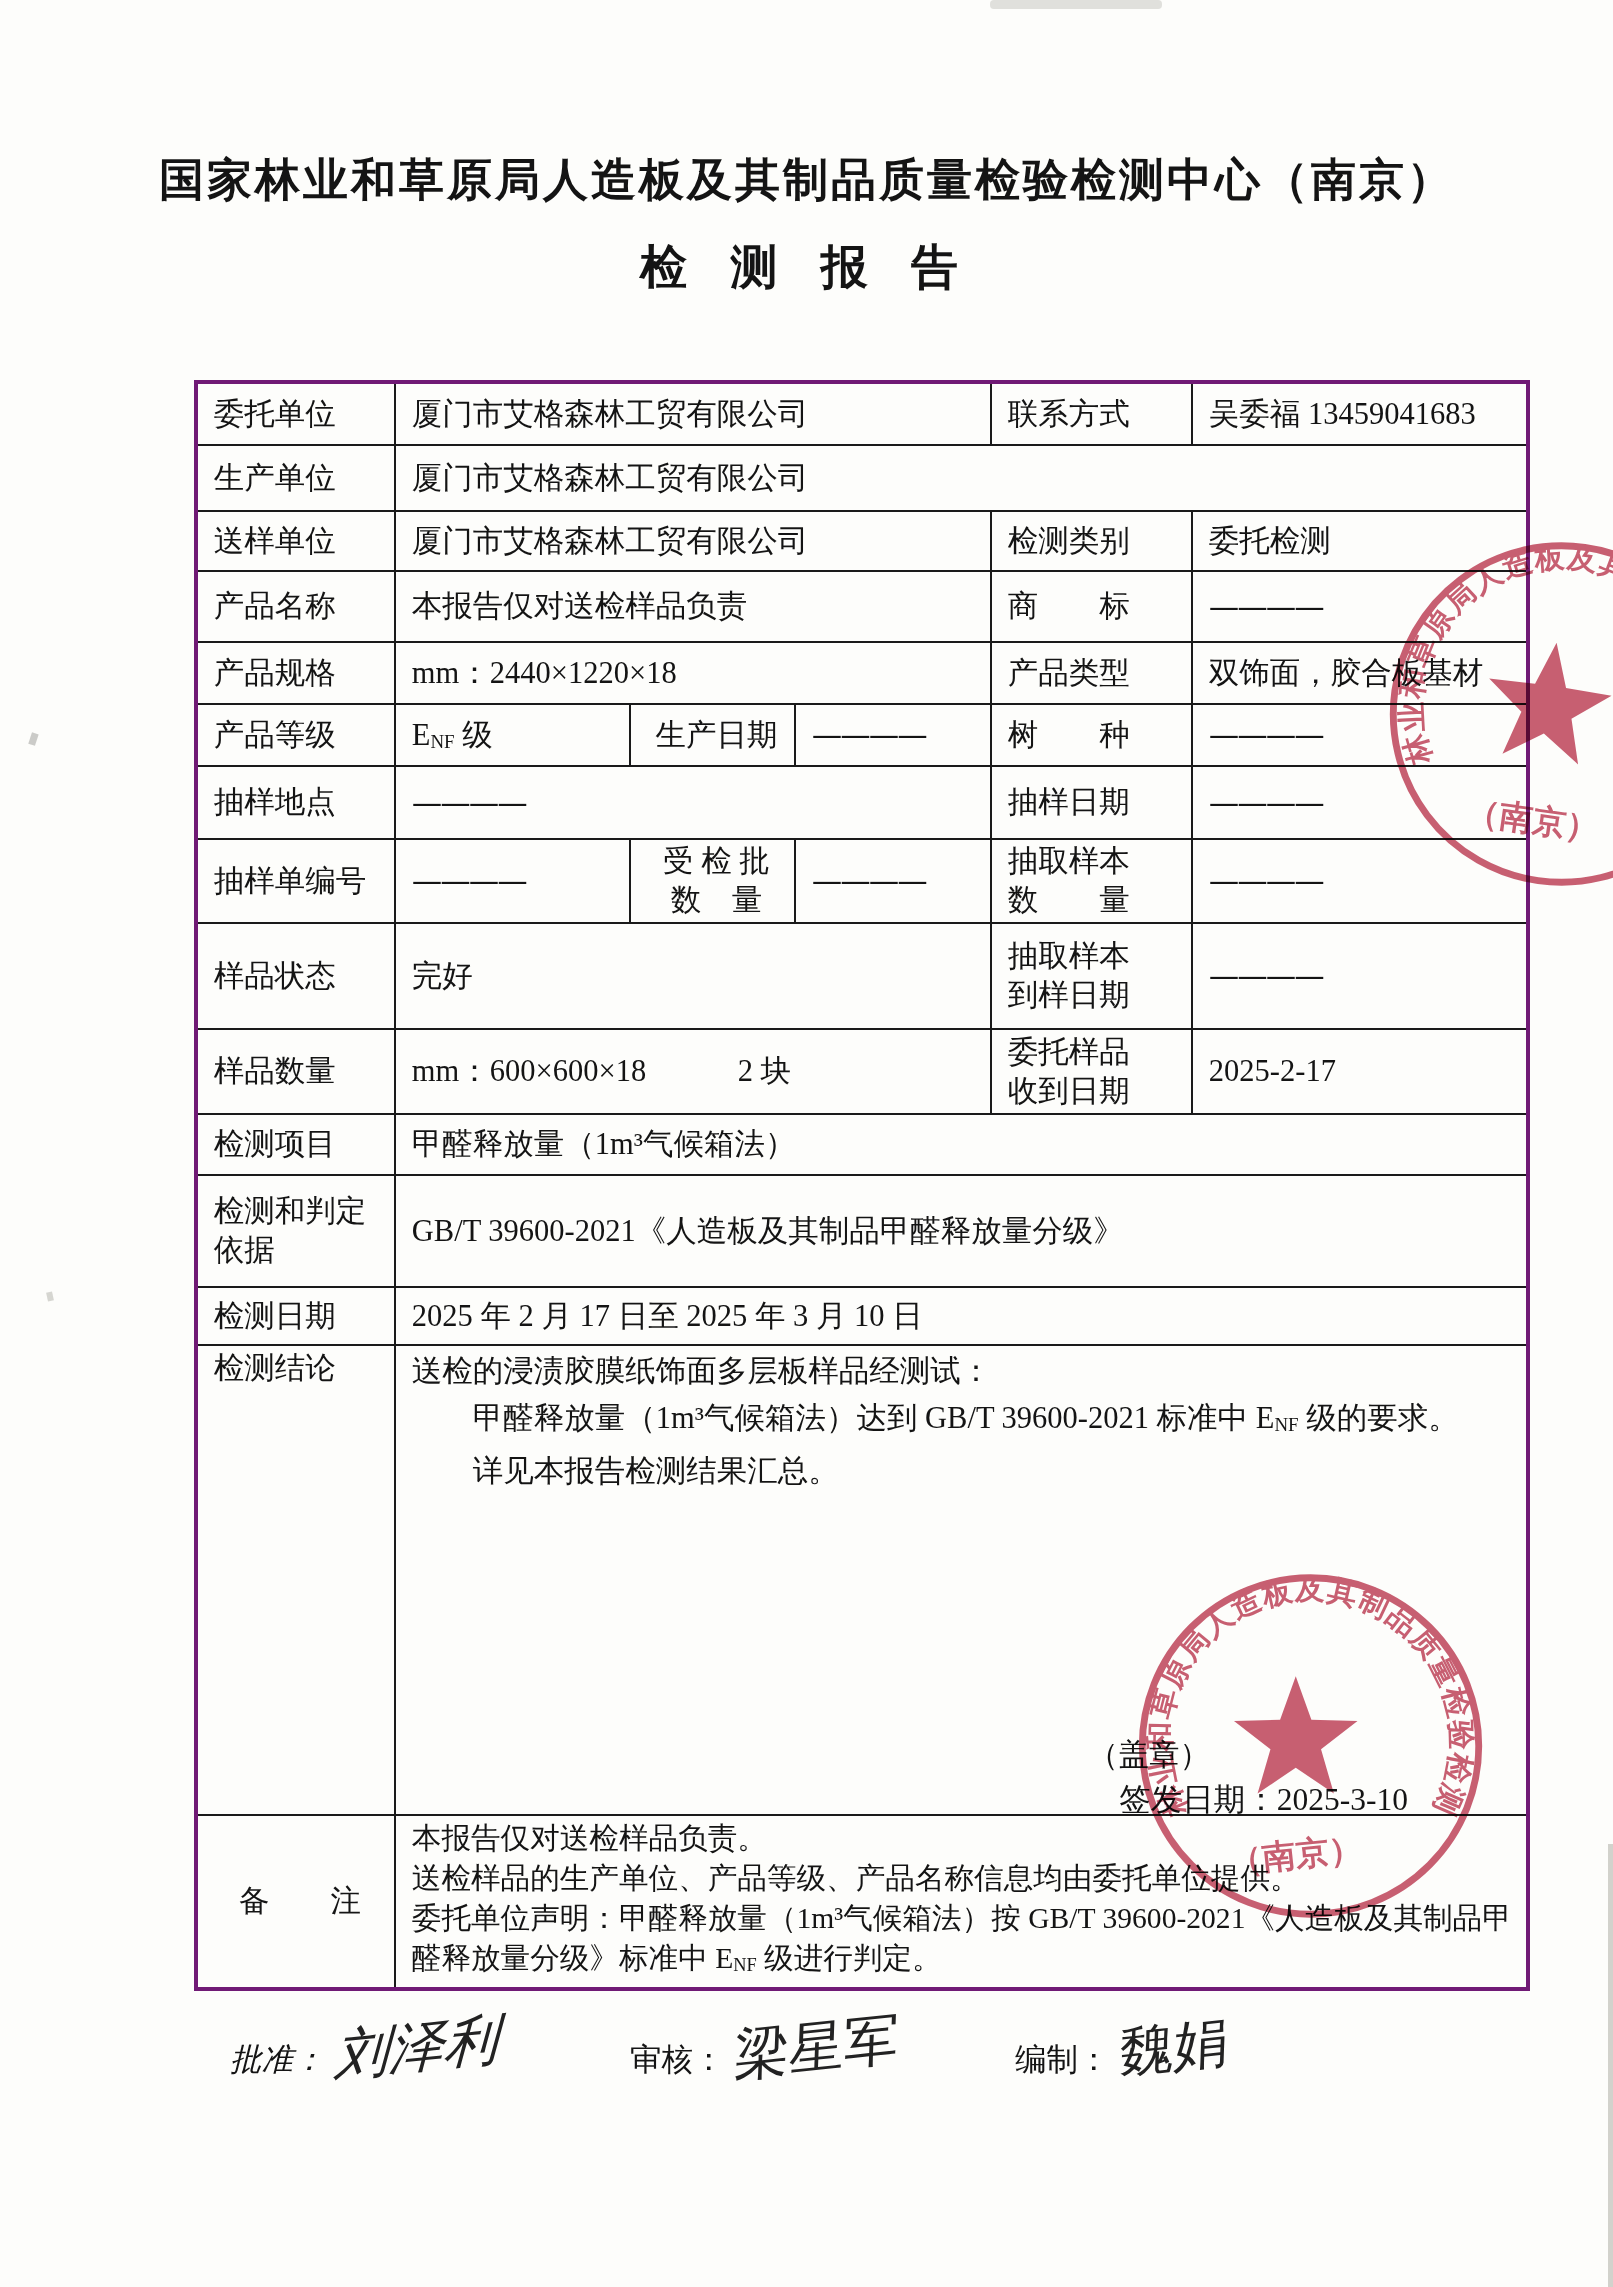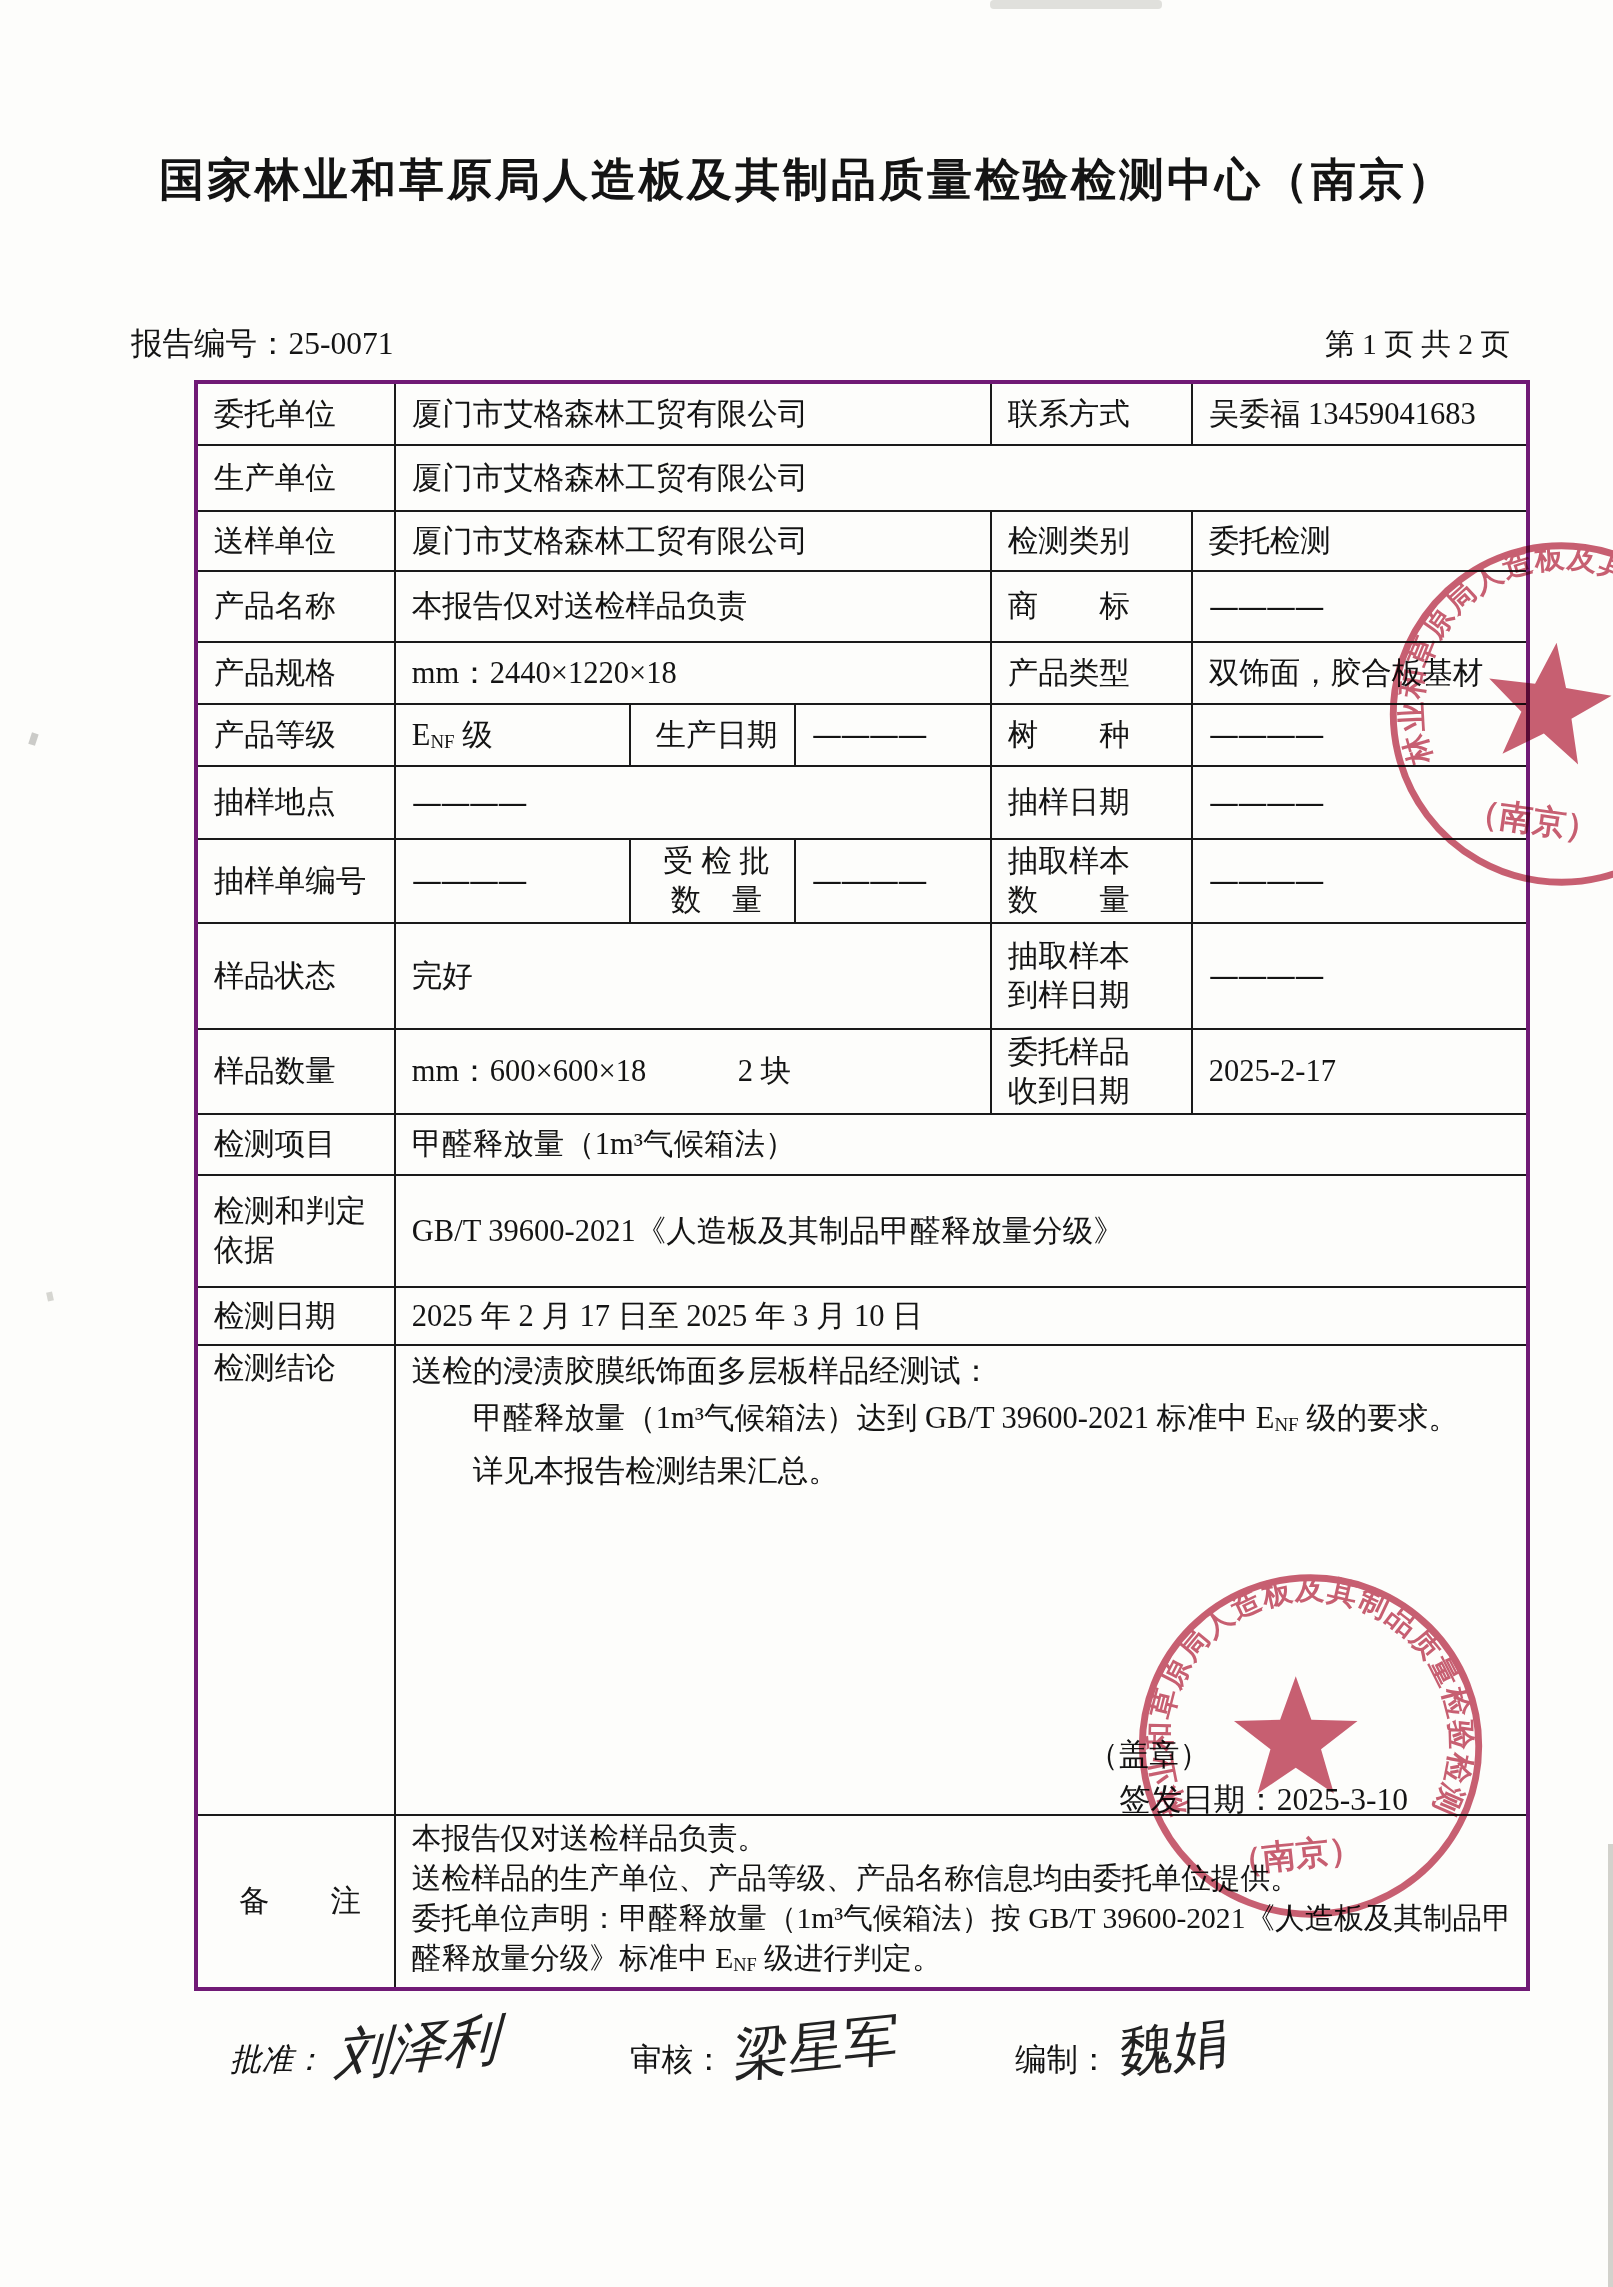--- a/index.html
+++ b/index.html
@@ -85,24 +85,21 @@
 <body>
 
 <div class="page">
 
   <div class="smudge-top"></div>
   <div class="speck-a"></div>
   <div class="speck-b"></div>
   <div class="edge-shade"></div>
 
   <div class="doc-title">国家林业和草原局人造板及其制品质量检验检测中心（南京）</div>
-  <div class="report-meta">
-    <span>报告编号：25-0071</span>
-    <span class="pageno">第 1 页  共 2 页</span>
-  </div>
+  <div class="doc-subtitle">检 测 报 告</div>
 
   <table class="report">
     <colgroup>
       <col style="width:199px">
         <col style="width:235px">
         <col style="width:165px">
       <col style="width:196px">
         <col style="width:201px">
         <col style="width:336px">
     </colgroup>

